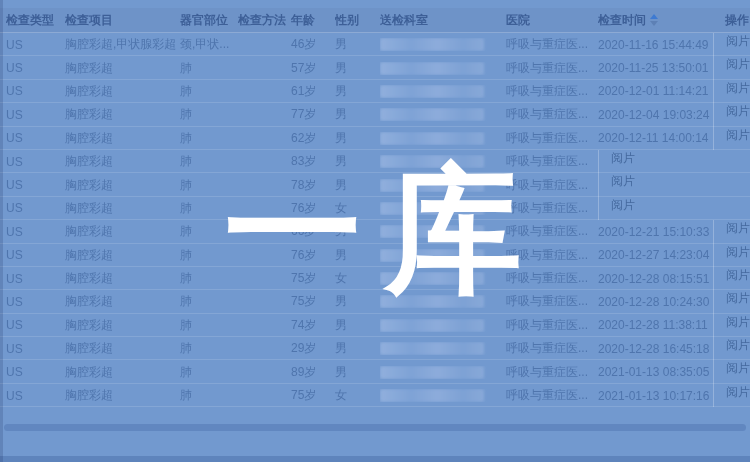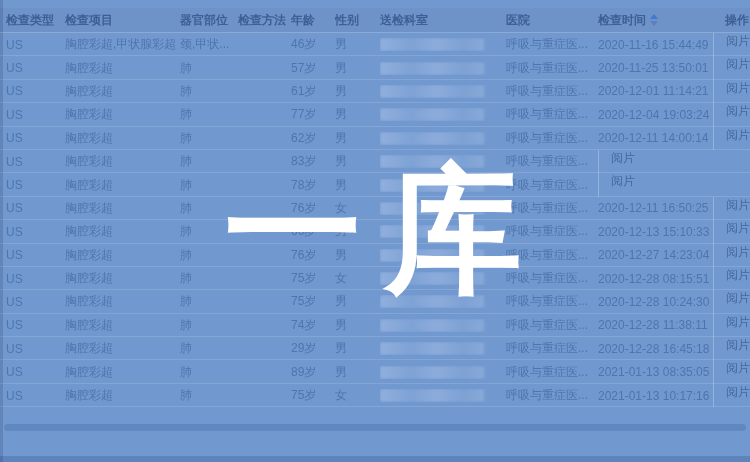--- a/index.html
+++ b/index.html
@@ -260,37 +260,36 @@
         <div class="td">US</div>
         <div class="td">胸腔彩超</div>
         <div class="td">肺</div>
         <div class="td"></div>
         <div class="td">76岁</div>
         <div class="td">女</div>
         <div class="td">
           <div class="blur-block"></div>
         </div>
         <div class="td">呼吸与重症医...</div>
-        <div class="td">2020-12-11 16:50:25</div>
         <div class="td action">
           <span class="view-link">阅片</span>
         </div>
       </div>
       <div class="tr grid-cols">
         <div class="td">US</div>
         <div class="td">胸腔彩超</div>
         <div class="td">肺</div>
         <div class="td"></div>
         <div class="td">66岁</div>
         <div class="td">男</div>
         <div class="td">
           <div class="blur-block"></div>
         </div>
         <div class="td">呼吸与重症医...</div>
-        <div class="td">2020-12-13 15:10:33</div>
+        <div class="td">2020-12-21 15:10:33</div>
         <div class="td action">
           <span class="view-link">阅片</span>
         </div>
       </div>
       <div class="tr grid-cols">
         <div class="td">US</div>
         <div class="td">胸腔彩超</div>
         <div class="td">肺</div>
         <div class="td"></div>
         <div class="td">76岁</div>

